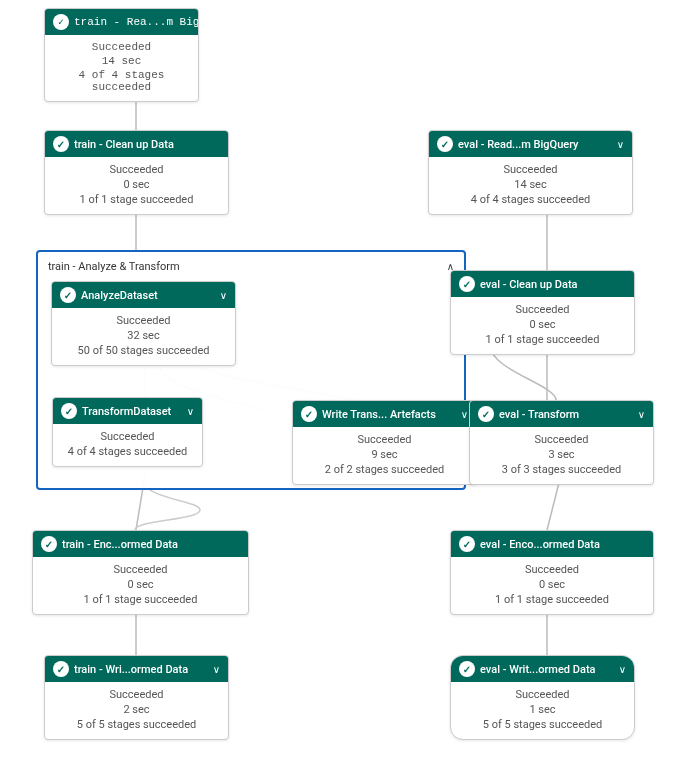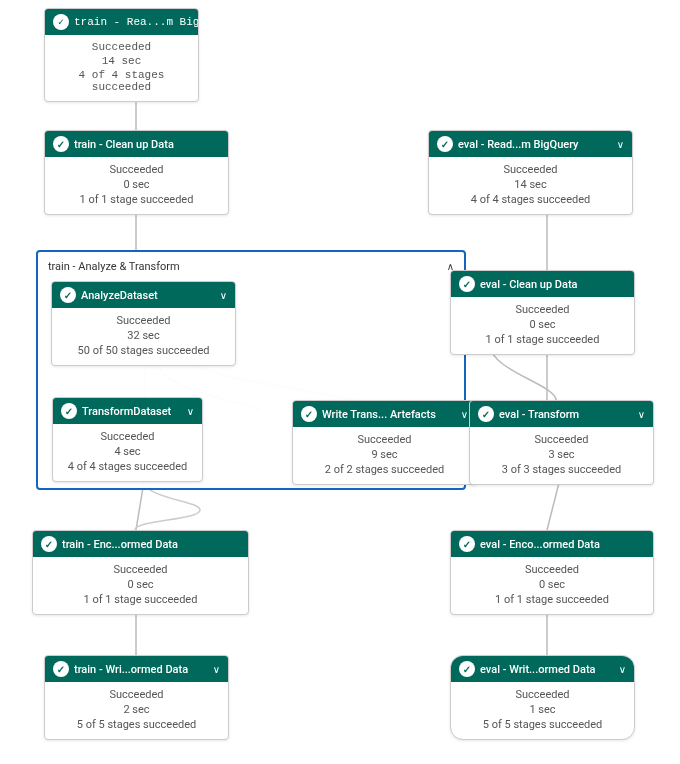--- a/index.html
+++ b/index.html
@@ -214,21 +214,20 @@
 
     
     <div class="node-card" style="position:absolute; left:14px; top:145px; width:151px;">
       <div class="node-header">
         <span class="check-icon"></span>
         <span>TransformDataset</span>
         <span class="chevron">∨</span>
       </div>
       <div class="node-body">
         <div class="status">Succeeded</div>
-        <div class="time">4 sec</div>
         <div class="stages">4 of 4 stages succeeded</div>
       </div>
     </div>
   </div>
 
   <div class="node-card" style="left:450px; top:270px; width:185px;">
     <div class="node-header">
       <span class="check-icon"></span>
       <span>eval - Clean up Data</span>
     </div>

